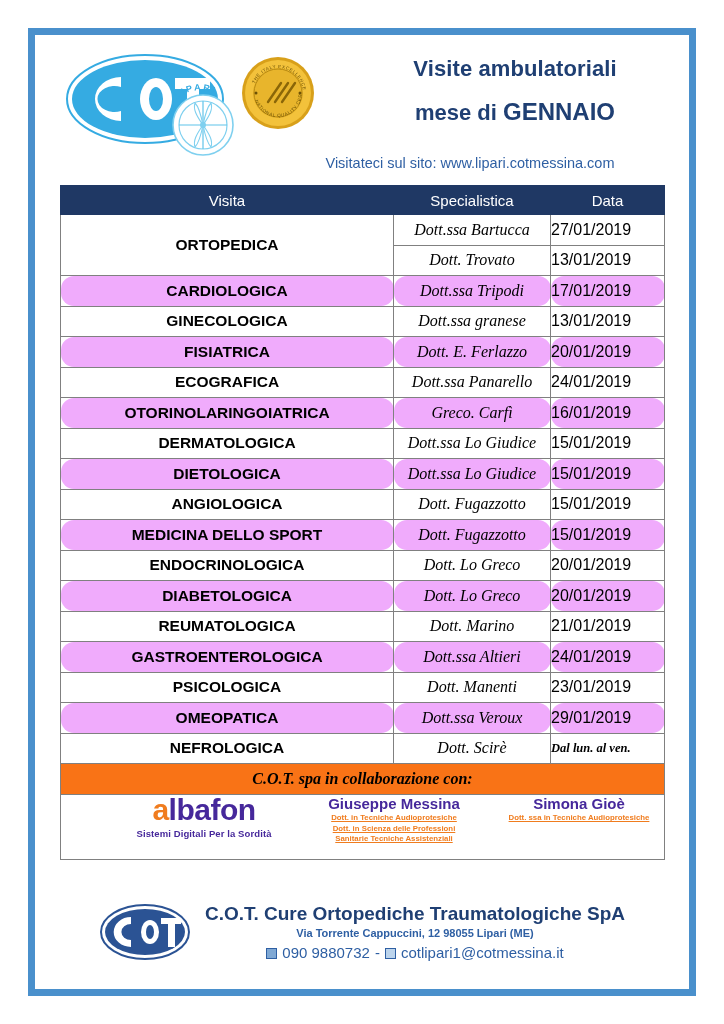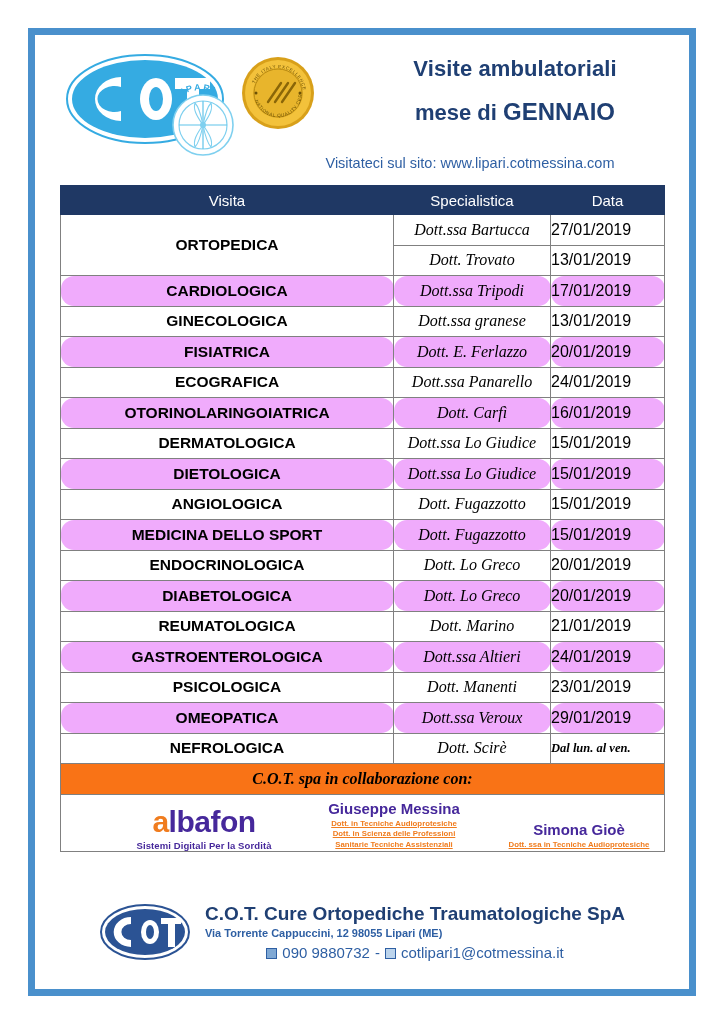--- a/index.html
+++ b/index.html
@@ -149,23 +149,23 @@
   }
   td.partners-cell {
     background: #ffffff;
     height: 56px;
     padding: 0;
   }
 
   
   #partners {
     display: flex;
-    align-items: flex-end;
+    align-items: flex-start;
     justify-content: flex-start;
-    height: 56px;
+    height: 64px;
     padding-left: 38px;
     box-sizing: border-box;
   }
   #albafon-logo {
     width: 210px;
     text-align: center;
     flex: none;
   }
   .albafon-word {
     font-size: 30px;
@@ -210,21 +210,21 @@
     display: flex;
     align-items: center;
     justify-content: center;
   }
   #cot-logo-footer {
     width: 92px; height: 62px;
     flex: none;
     margin-right: 14px;
   }
   #cot-logo-footer svg { display:block; width:100%; height:100%; }
-  #footer-text { }
+  #footer-text { text-align: center; }
   .footer-company {
     font-size: 19px;
     font-weight: bold;
     color: #1f3f73;
     line-height: 1.15;
   }
   .footer-address {
     font-size: 11px;
     font-weight: bold;
     color: #2e5fa3;
@@ -356,21 +356,21 @@
             <td class="spec">Dott. E. Ferlazzo</td>
             <td class="data">20/01/2019</td>
           </tr>
           <tr class="plain">
             <td class="visita">ECOGRAFICA</td>
             <td class="spec">Dott.ssa Panarello</td>
             <td class="data">24/01/2019</td>
           </tr>
           <tr class="band">
             <td class="visita">OTORINOLARINGOIATRICA</td>
-            <td class="spec">Dott. Carfì</td>
+            <td class="spec">Greco. Carfì</td>
             <td class="data">16/01/2019</td>
           </tr>
           <tr class="plain">
             <td class="visita">DERMATOLOGICA</td>
             <td class="spec">Dott.ssa Lo Giudice</td>
             <td class="data">15/01/2019</td>
           </tr>
           <tr class="band">
             <td class="visita">DIETOLOGICA</td>
             <td class="spec">Dott.ssa Lo Giudice</td>

